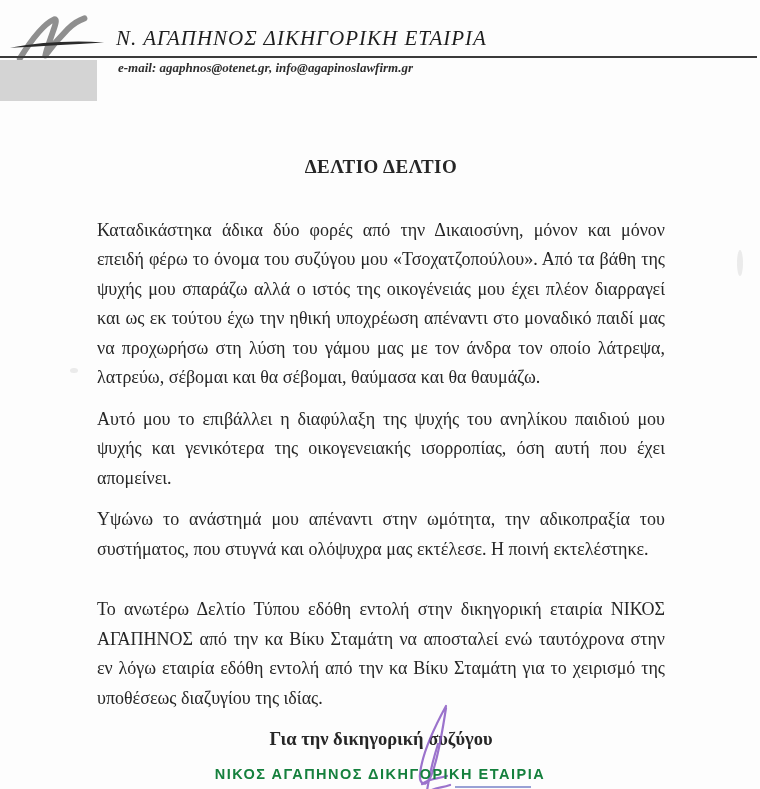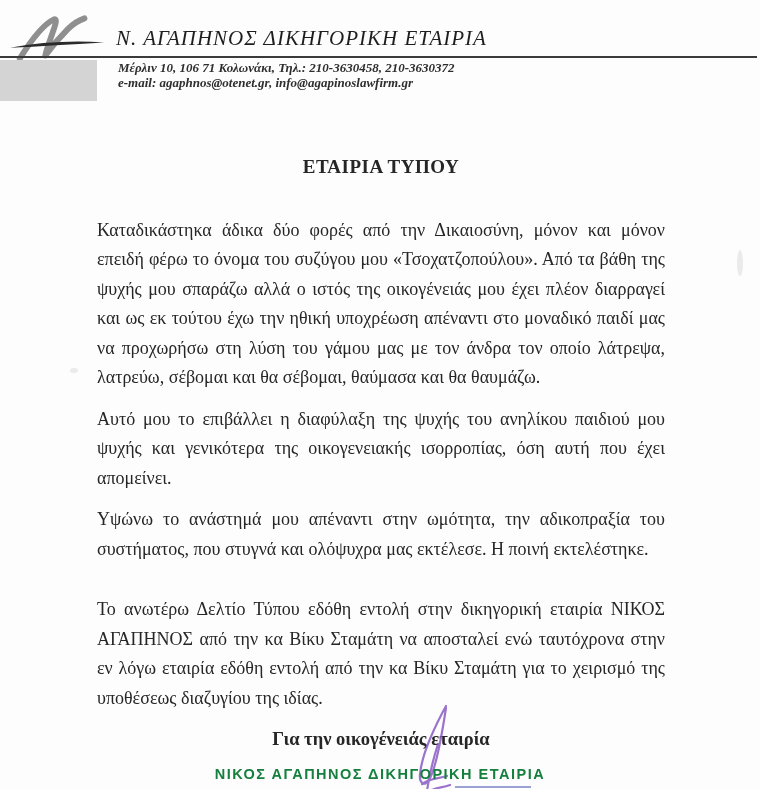--- a/index.html
+++ b/index.html
@@ -65,33 +65,32 @@
     <path d="M10,45 C23,24 36,9 45,5 C48,4 47,9 44,17 C41,26 37,36 36,42 C41,35 50,24 59,15 C64,10 70,6 76,4" fill="none" stroke="#8f8f8f" stroke-width="6" stroke-linecap="round" stroke-linejoin="round"></path>
     <path d="M0,34 Q45,25.5 96,28.5 Q45,31.5 0,34 Z" fill="#2b2b2b"></path>
   </svg>
 
   <div class="firm-name">Ν. ΑΓΑΠΗΝΟΣ ΔΙΚΗΓΟΡΙΚΗ ΕΤΑΙΡΙΑ</div>
 
   <div class="head-rule"></div>
   <div class="gray-box"></div>
 
   <div class="contact">
-    <div>Μέρλιν 10, 106 71 Κολωνάκι, Τηλ.: 210-3630458, 210-3630372</div>
     <div>e-mail: agaphnos@otenet.gr, info@agapinoslawfirm.gr</div>
   </div>
 
   <div class="column">
-    <h1 class="doc-title">ΕΤΑΙΡΙΑ ΤΥΠΟΥ</h1>
+    <h1 class="doc-title">ΔΕΛΤΙΟ ΔΕΛΤΙΟ</h1>
 
     <p>Καταδικάστηκα άδικα δύο φορές από την Δικαιοσύνη, μόνον και μόνον επειδή φέρω το όνομα του συζύγου μου «Τσοχατζοπούλου». Από τα βάθη της ψυχής μου σπαράζω αλλά ο ιστός της οικογένειάς μου έχει πλέον διαρραγεί και ως εκ τούτου έχω την ηθική υποχρέωση απέναντι στο μοναδικό παιδί μας να προχωρήσω στη λύση του γάμου μας με τον άνδρα τον οποίο λάτρεψα, λατρεύω, σέβομαι και θα σέβομαι, θαύμασα και θα θαυμάζω.</p>
     <p>Αυτό μου το επιβάλλει η διαφύλαξη της ψυχής του ανηλίκου παιδιού μου ψυχής και γενικότερα της οικογενειακής ισορροπίας, όση αυτή που έχει απομείνει.</p>
     <p>Υψώνω το ανάστημά μου απέναντι στην ωμότητα, την αδικοπραξία του συστήματος, που στυγνά και ολόψυχρα μας εκτέλεσε. Η ποινή εκτελέστηκε.</p>
     <p class="spaced">Το ανωτέρω Δελτίο Τύπου εδόθη εντολή στην δικηγορική εταιρία ΝΙΚΟΣ ΑΓΑΠΗΝΟΣ από την κα Βίκυ Σταμάτη να αποσταλεί ενώ ταυτόχρονα στην εν λόγω εταιρία εδόθη εντολή από την κα Βίκυ Σταμάτη για το χειρισμό της υποθέσεως διαζυγίου της ιδίας.</p>
 
-    <p class="sig-caption">Για την οικογένειάς εταιρία</p>
+    <p class="sig-caption">Για την δικηγορική συζύγου</p>
   </div>
 
   <svg class="signature" viewBox="0 0 72 94" aria-hidden="true">
     <g fill="none" stroke="#8b5cc4" stroke-width="2.2" stroke-linecap="round" opacity="0.85">
       <path d="M46,8 C34,30 22,56 20,76 C19,85 24,89 29,82 C36,71 42,36 46,10"></path>
       <path d="M38,46 C33,62 29,78 27,93"></path>
       <path d="M22,86 C30,80 38,81 47,78"></path>
       <path d="M30,93 C36,89 42,90 50,87"></path>
     </g>
   </svg>

